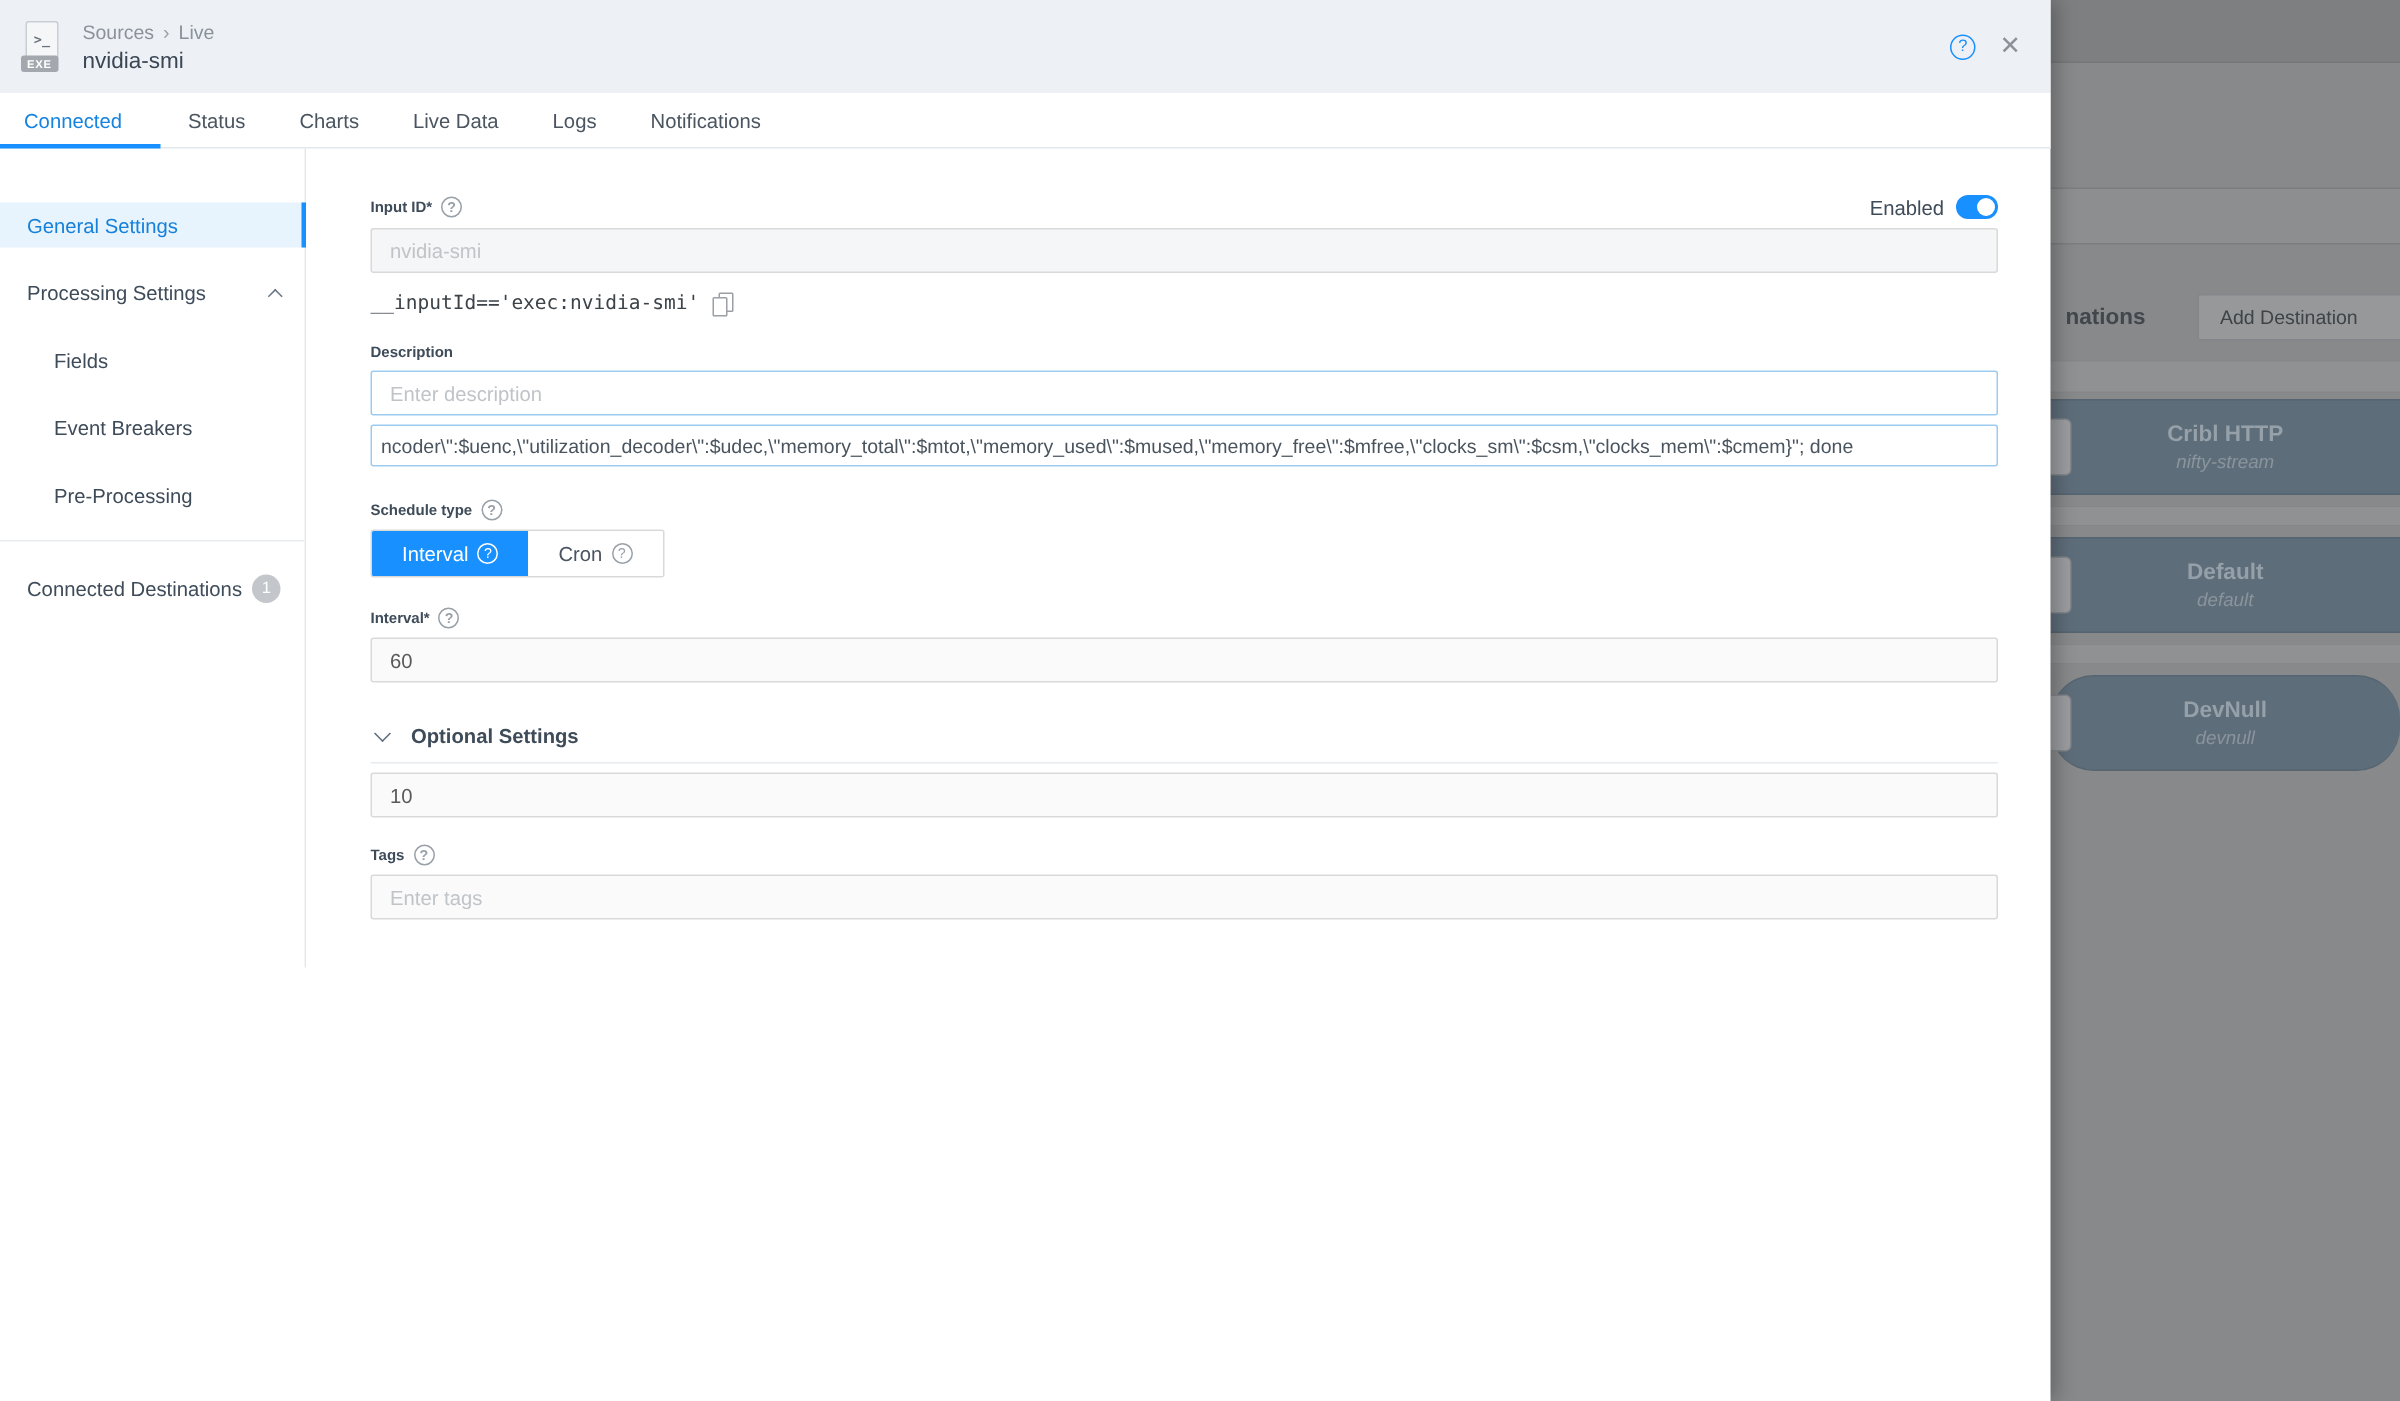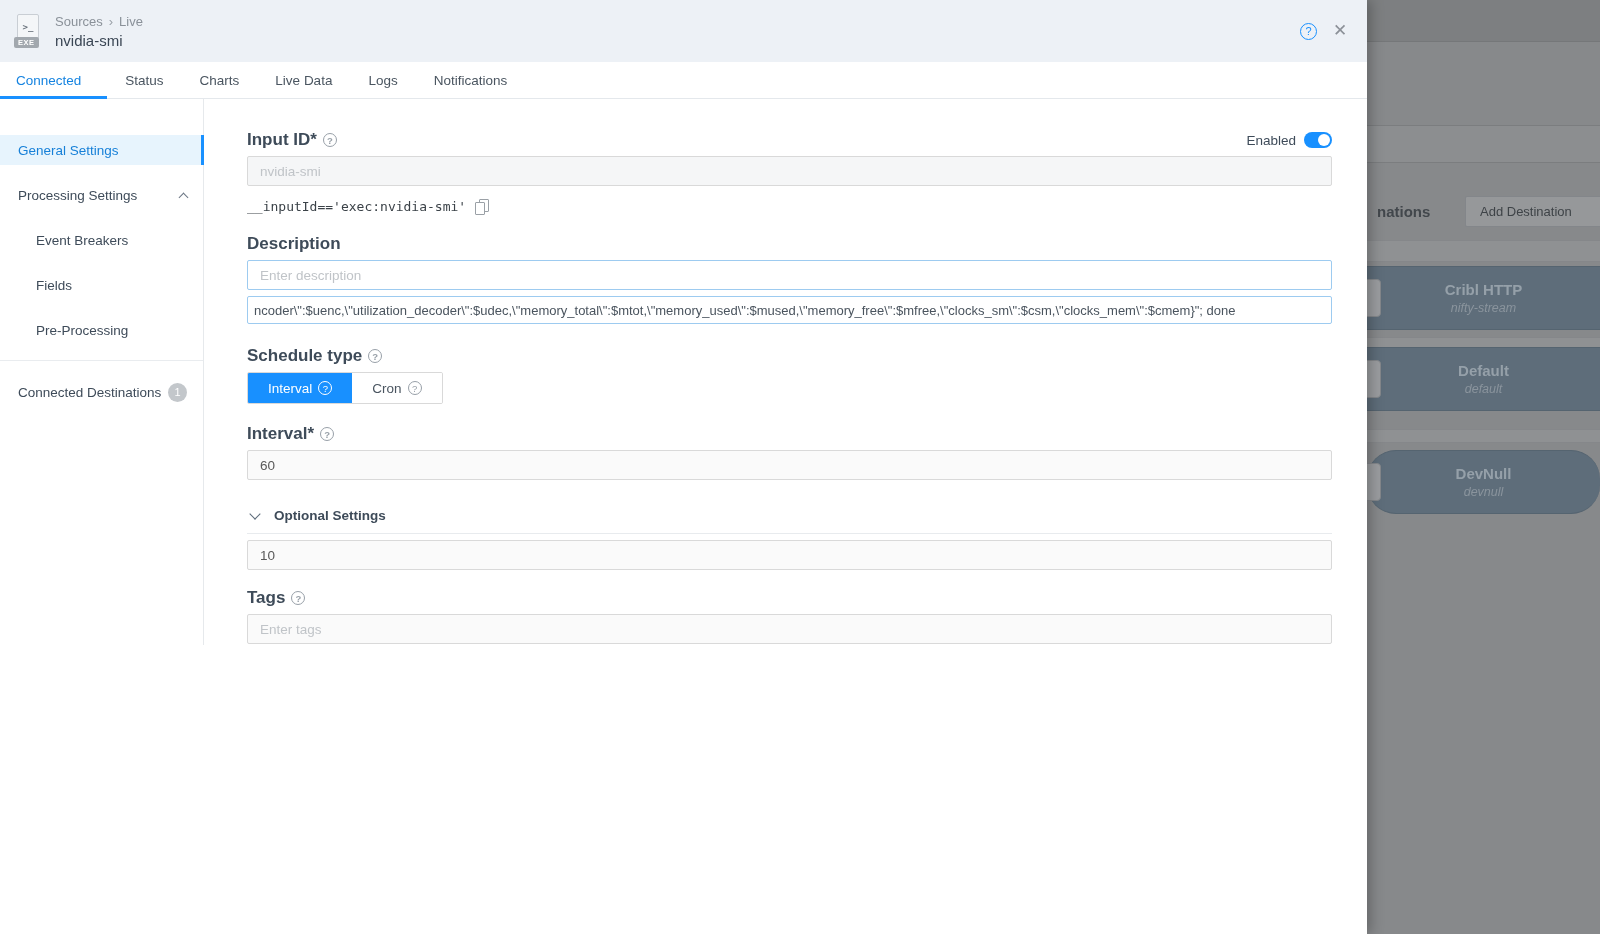--- a/index.html
+++ b/index.html
@@ -84,21 +84,21 @@
   .chev-up { width:7px; height:7px; border-left:1.5px solid #6b7684; border-top:1.5px solid #6b7684;
              transform:rotate(45deg); margin-left:auto; margin-top:4px; }
   .side-divider { height:1px; background:#e9ecef; margin:2px 0 16px; }
   .count-badge { margin-left:auto; width:19px; height:19px; border-radius:50%;
                  background:#c3c7cb; color:#fff; font-size:11px; display:flex;
                  align-items:center; justify-content:center; }
 
   
   .content { position:absolute; left:247px; top:99px; width:1085px; }
   .label-row { display:flex; align-items:center; margin-top:31px; }
-  .f-label { font-size:17px; font-weight:600; color:#3e4b59; display:flex; align-items:center; }
+  .f-label { font-size:10px; font-weight:600; color:#3e4b59; display:flex; align-items:center; }
   .enabled-wrap { margin-left:auto; display:flex; align-items:center; font-size:13.5px; color:#3e4b59; }
   .toggle { width:28px; height:16px; border-radius:8px; background:#1890ff; position:relative;
             margin-left:8px; cursor:pointer; }
   .toggle::after { content:""; position:absolute; right:2px; top:2px; width:12px; height:12px;
                    border-radius:50%; background:#fff; }
   .fld { display:block; width:100%; height:30px; border:1px solid #d9d9d9; border-radius:2px;
          padding:0 12px; font-size:13.5px; color:#595959; background:#fafafa;
          font-family:"Liberation Sans", sans-serif; outline:none; margin-top:6px; }
   .fld::placeholder { color:#c0c4c8; }
   .fld.disabled { background:#f5f6f7; color:#c0c4c8; }
@@ -135,21 +135,21 @@
       <div class="bd-heading">nations</div>
       <div class="bd-addbtn">Add Destination</div>
     </div>
     <div class="bd-stripe" style="top:240px;height:22px;"></div>
     <div class="bd-card" style="top:266px;">
       <div class="bd-chip"></div>
       <div class="t">Cribl HTTP</div>
       <div class="s">nifty-stream</div>
     </div>
     <div class="bd-stripe" style="top:337px;height:14px;"></div>
-    <div class="bd-card" style="top:347px;">
+    <div class="bd-card" style="top:358px;">
       <div class="bd-chip"></div>
       <div class="t">Default</div>
       <div class="s">default</div>
     </div>
     <div class="bd-stripe" style="top:429px;height:14px;"></div>
     <div class="bd-card" style="top:450px;border-radius:29px;">
       <div class="bd-chip"></div>
       <div class="t">DevNull</div>
       <div class="s">devnull</div>
     </div>
@@ -187,24 +187,24 @@
 
     <div class="sidebar">
       <div class="side-item active">
         <span>General Settings</span>
       </div>
       <div class="side-item">
         <span>Processing Settings</span>
         <span class="chev-up"></span>
       </div>
       <div class="side-item sub">
+        <span>Fields</span>
+      </div>
+      <div class="side-item sub">
         <span>Event Breakers</span>
-      </div>
-      <div class="side-item sub">
-        <span>Fields</span>
       </div>
       <div class="side-item sub">
         <span>Pre-Processing</span>
       </div>
       <div class="side-divider"></div>
       <div class="side-item">
         <span>Connected Destinations</span>
         <span class="count-badge">1</span>
       </div>
     </div>

